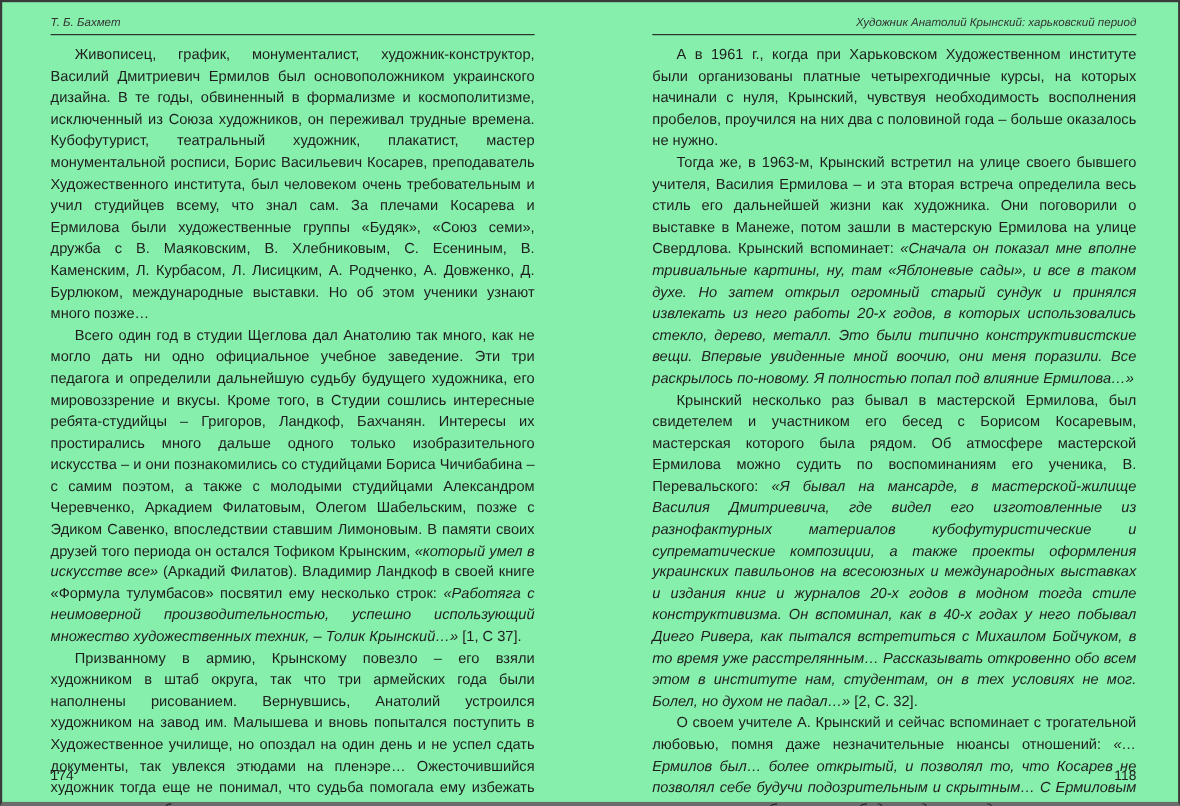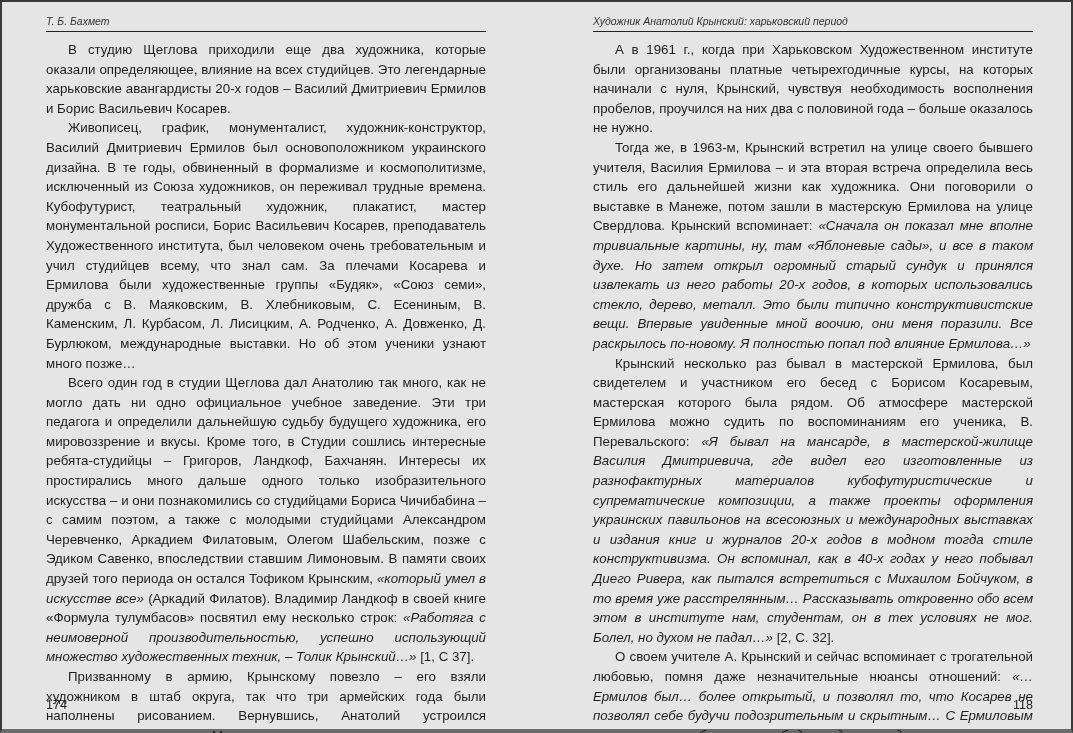--- a/index.html
+++ b/index.html
@@ -10,53 +10,52 @@
       color: #1e1e1e;
     }
     .spread {
       position: absolute; left: 0; top: 0;
       width: 1069px; height: 727px;
       border-top: 2px solid #3a3a3a;
       border-left: 2px solid #3a3a3a;
       border-right: 2px solid #3a3a3a;
       border-bottom: 4px solid #6b6b6b;
       box-sizing: content-box;
-      background: #e5e5e5;
+      background: #86efac;
     }
     .page { position: absolute; top: 0; width: 440px; }
     .page.left { left: 44px; }
     .page.right { left: 591px; }
     .running-head {
       position: absolute; top: 13px; left: 0; width: 440px;
       font-style: italic; font-size: 10.5px; color: #333;
       padding-bottom: 4px;
       border-bottom: 1px solid #222;
     }
-    .page.right .running-head { text-align: left; font-style: italic; }
+    .page.right .running-head { text-align: right; font-style: italic; }
     .text {
       position: absolute; top: 38px; left: 0; width: 440px;
       font-size: 13.3px; line-height: 19.6px;
       text-align: justify;
     }
     .text p { margin: 0; text-indent: 22px; }
     .text .it { font-style: italic; margin-top: 25px; }
     .folio {
       position: absolute; top: 696px; font-size: 12.5px; color: #222;
     }
     .page.left .folio { left: 0; }
     .page.right .folio { right: 0; }
   </style>
 </head>
 <body>
 
 <div class="spread">
   <div class="page left">
     <div class="running-head">Т. Б. Бахмет</div>
     <div class="text">
-        <p><span>В студию Щеглова приходили еще два художника, которые оказали определяющее, влияние на всех студийцев. Это легендарные харьковские авангардисты 20-х годов – Василий Дмитриевич Ермилов и Борис Васильевич Косарев.</span></p>
         <p><span>Живописец, график, монументалист, художник-конструктор, Василий Дмитриевич Ермилов был основоположником украинского дизайна. В те годы, обвиненный в формализме и космополитизме, исключенный из Союза художников, он переживал трудные времена. Кубофутурист, театральный художник, плакатист, мастер монументальной росписи, Борис Васильевич Косарев, преподаватель Художественного института, был человеком очень требовательным и учил студийцев всему, что знал сам. За плечами Косарева и Ермилова были художественные группы «Будяк», «Союз семи», дружба с В. Маяковским, В. Хлебниковым, С. Есениным, В. Каменским, Л. Курбасом, Л. Лисицким, А. Родченко, А. Довженко, Д. Бурлюком, международные выставки. Но об этом ученики узнают много позже…</span></p>
         <p><span>Всего один год в студии Щеглова дал Анатолию так много, как не могло дать ни одно официальное учебное заведение. Эти три педагога и определили дальнейшую судьбу будущего художника, его мировоззрение и вкусы. Кроме того, в Студии сошлись интересные ребята-студийцы – Григоров, Ландкоф, Бахчанян. Интересы их простирались много дальше одного только изобразительного искусства – и они познакомились со студийцами Бориса Чичибабина – с самим поэтом, а также с молодыми студийцами Александром Черевченко, Аркадием Филатовым, Олегом Шабельским, позже с Эдиком Савенко, впоследствии ставшим Лимоновым. В памяти своих друзей того периода он остался Тофиком Крынским, </span><span class="it">«который умел в искусстве все»</span><span> (Аркадий Филатов). Владимир Ландкоф в своей книге «Формула тулумбасов» посвятил ему несколько строк: </span><span class="it">«Работяга с неимоверной производительностью, успешно использующий множество художественных техник, – Толик Крынский…»</span><span> [1, С 37].</span></p>
         <p><span>Призванному в армию, Крынскому повезло – его взяли художником в штаб округа, так что три армейских года были наполнены рисованием. Вернувшись, Анатолий устроился художником на завод им. Малышева и вновь попытался поступить в Художественное училище, но опоздал на один день и не успел сдать документы, так увлекся этюдами на пленэре… Ожесточившийся художник тогда еще не понимал, что судьба помогала ему избежать ломки самого себя и сложиться мировоззренчески еще до серьезного обучения. И Крынский стал осваивать науку самостоятельно – читал книги по искусству, много писал и рисовал.</span></p>
       </div>
     <div class="folio">174</div>
   </div>
   <div class="page right">
     <div class="running-head">Художник Анатолий Крынский: харьковский период</div>
     <div class="text">
         <p><span>А в 1961 г., когда при Харьковском Художественном институте были организованы платные четырехгодичные курсы, на которых начинали с нуля, Крынский, чувствуя необходимость восполнения пробелов, проучился на них два с половиной года – больше оказалось не нужно.</span></p>

